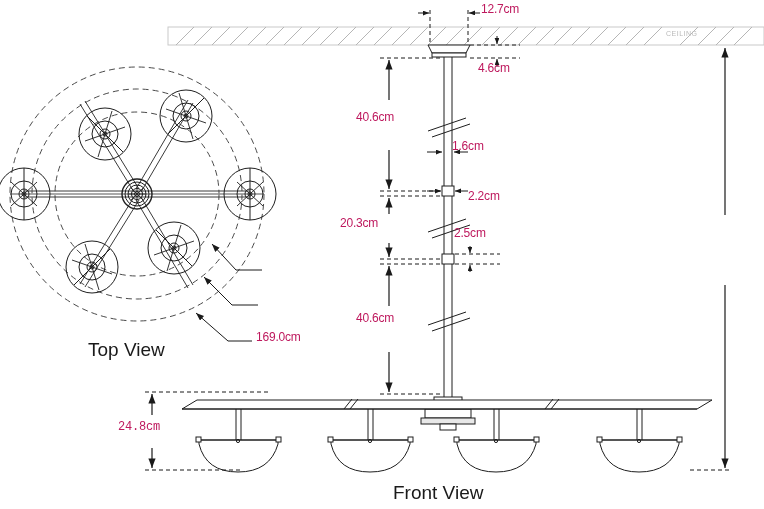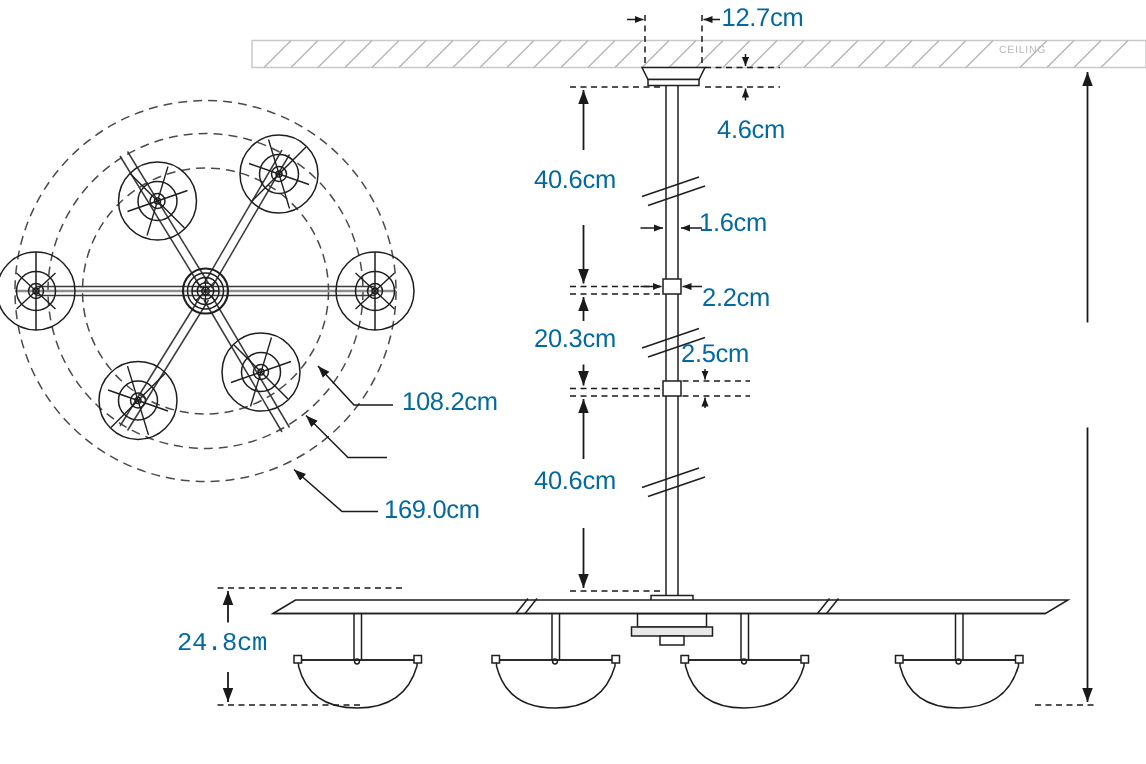--- a/index.html
+++ b/index.html
@@ -6,22 +6,22 @@
   body{
     width:764px;height:509px;position:relative;overflow:hidden;
     font-family:"Liberation Sans", sans-serif;
     color:#111111;
   }
   #stage{position:absolute;left:0;top:0;width:764px;height:509px;}
   svg.draw{position:absolute;left:0;top:0;width:764px;height:509px;}
   .dimtext{
     position:absolute;
     font-family:"Liberation Sans", sans-serif;
-    font-size:17px;
-    color:#0369a1;
+    font-size:12px;
+    color:#be185d;
     white-space:nowrap;
     letter-spacing:-0.2px;
   }
   .viewlabel{
     position:absolute;
     font-family:"Liberation Sans", sans-serif;
     font-size:19px;
     color:#1a1a1a;
     white-space:nowrap;
   }
@@ -356,26 +356,27 @@
         <line x1="690" y1="470" x2="732" y2="470"></line>
       </g>
       <line x1="725" y1="215" x2="725" y2="48" stroke-width="1.2" marker-end="url(#ar)"></line>
       <line x1="725" y1="285" x2="725" y2="468" stroke-width="1.2" marker-end="url(#ar)"></line>
     </g>
   </svg>
 
   <div class="ceilword" style="left:666px;top:30px;">CEILING</div>
 
   <div class="dimtext" style="left:481px;top:2px;">12.7cm</div>
-  <div class="dimtext" style="left:478px;top:61px;margin-top:16px;">4.6cm</div>
+  <div class="dimtext" style="left:478px;top:61px;">4.6cm</div>
   <div class="dimtext" style="left:356px;top:110px;">40.6cm</div>
-  <div class="dimtext" style="left:466px;top:139px;">1.6cm</div>
+  <div class="dimtext" style="left:452px;top:139px;">1.6cm</div>
   <div class="dimtext" style="left:468px;top:178px;margin-top:11px;">2.2cm</div>
-  <div class="dimtext" style="left:356px;top:216px;">20.3cm</div>
+  <div class="dimtext" style="left:340px;top:216px;">20.3cm</div>
   <div class="dimtext" style="left:454px;top:226px;">2.5cm</div>
   <div class="dimtext" style="left:356px;top:311px;">40.6cm</div>
   <div class="dimtext" style="left:118px;top:420px;font-family:Liberation Mono, monospace;">24.8cm</div>
 
-  <div class="dimtext" style="left:268px;top:258px;">108.2cm</div>
   <div class="dimtext" style="left:256px;top:330px;">169.0cm</div>
 
+  <div class="viewlabel" style="left:88px;top:339px;">Top View</div>
+  <div class="viewlabel" style="left:393px;top:482px;">Front View</div>
 
 </div>
 
 </body></html>

